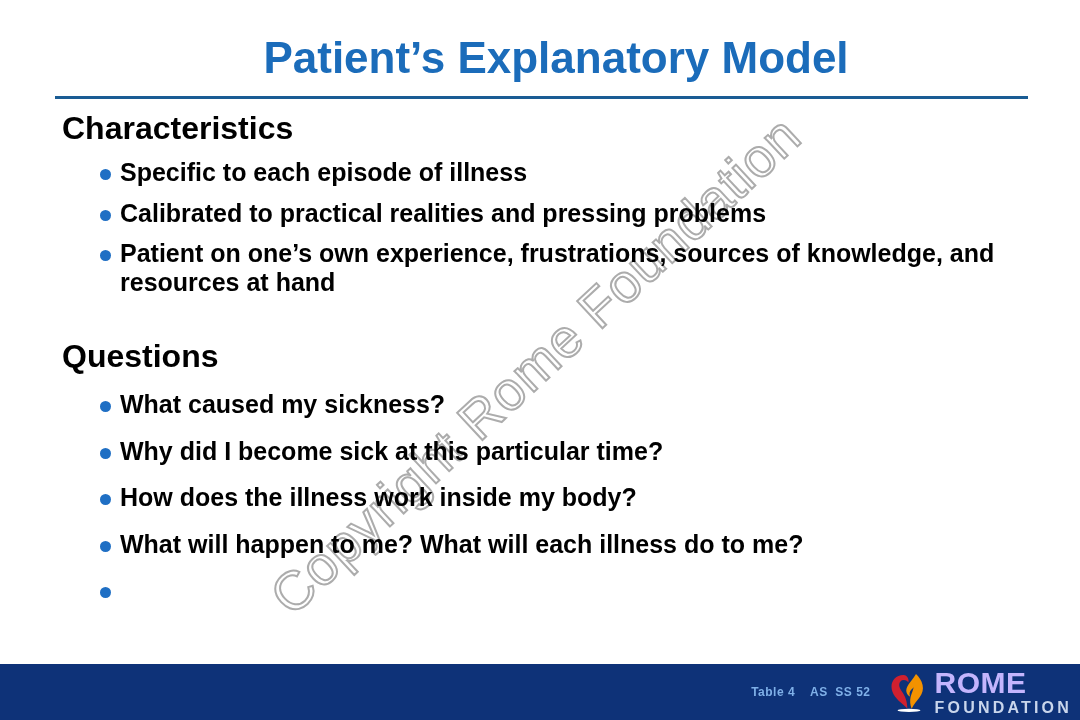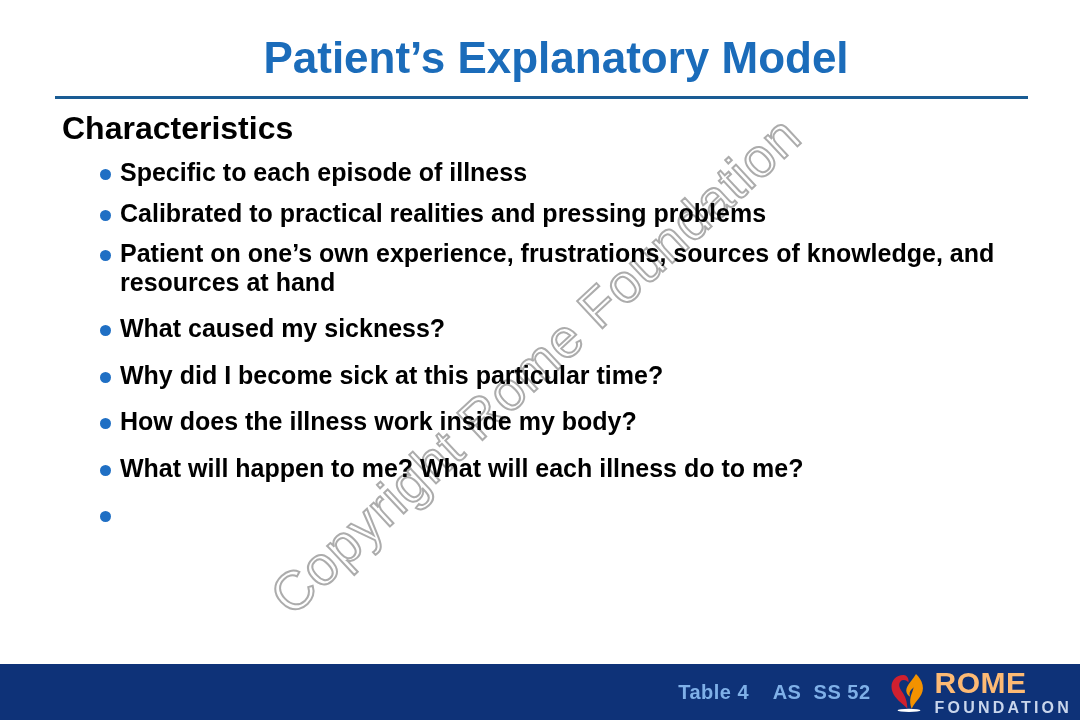--- a/index.html
+++ b/index.html
@@ -128,21 +128,21 @@
     width: 1080px;
     height: 56px;
     background: #0e3278;
     z-index: 20;
     display: flex;
     align-items: center;
     justify-content: flex-end;
   }
   #footer-meta {
     color: #7fb0e8;
-    font-size: 20px;
+    font-size: 12px;
     font-weight: bold;
     letter-spacing: 0.5px;
     margin-right: 18px;
     white-space: pre;
   }
   #logo {
     display: flex;
     align-items: center;
     margin-right: 8px;
   }
@@ -152,21 +152,21 @@
     margin-right: 6px;
     flex: none;
   }
   #logo-words {
     display: flex;
     flex-direction: column;
     justify-content: center;
     line-height: 1;
   }
   #logo-rome {
-    color: #fdba74;
+    color: #c4b5fd;
     font-size: 30px;
     font-weight: bold;
     letter-spacing: 0.5px;
   }
   #logo-foundation {
     color: #c9d6ec;
     font-size: 16px;
     font-weight: bold;
     letter-spacing: 3.2px;
     margin-top: 2px;
@@ -196,20 +196,21 @@
       <li class="bullet-item">
         <span class="dot"></span>
         <span>Calibrated to practical realities and pressing problems</span>
       </li>
       <li class="bullet-item">
         <span class="dot"></span>
         <span>Patient on one’s own experience, frustrations, sources of knowledge, and resources at hand</span>
       </li>
     </ul>
 
+    <div id="sec-questions" class="section-heading">Questions</div>
 
     <ul id="list-questions" class="bullet-list">
       <li class="bullet-item">
         <span class="dot"></span>
         <span>What caused my sickness?</span>
       </li>
       <li class="bullet-item">
         <span class="dot"></span>
         <span>Why did I become sick at this particular time?</span>
       </li>

